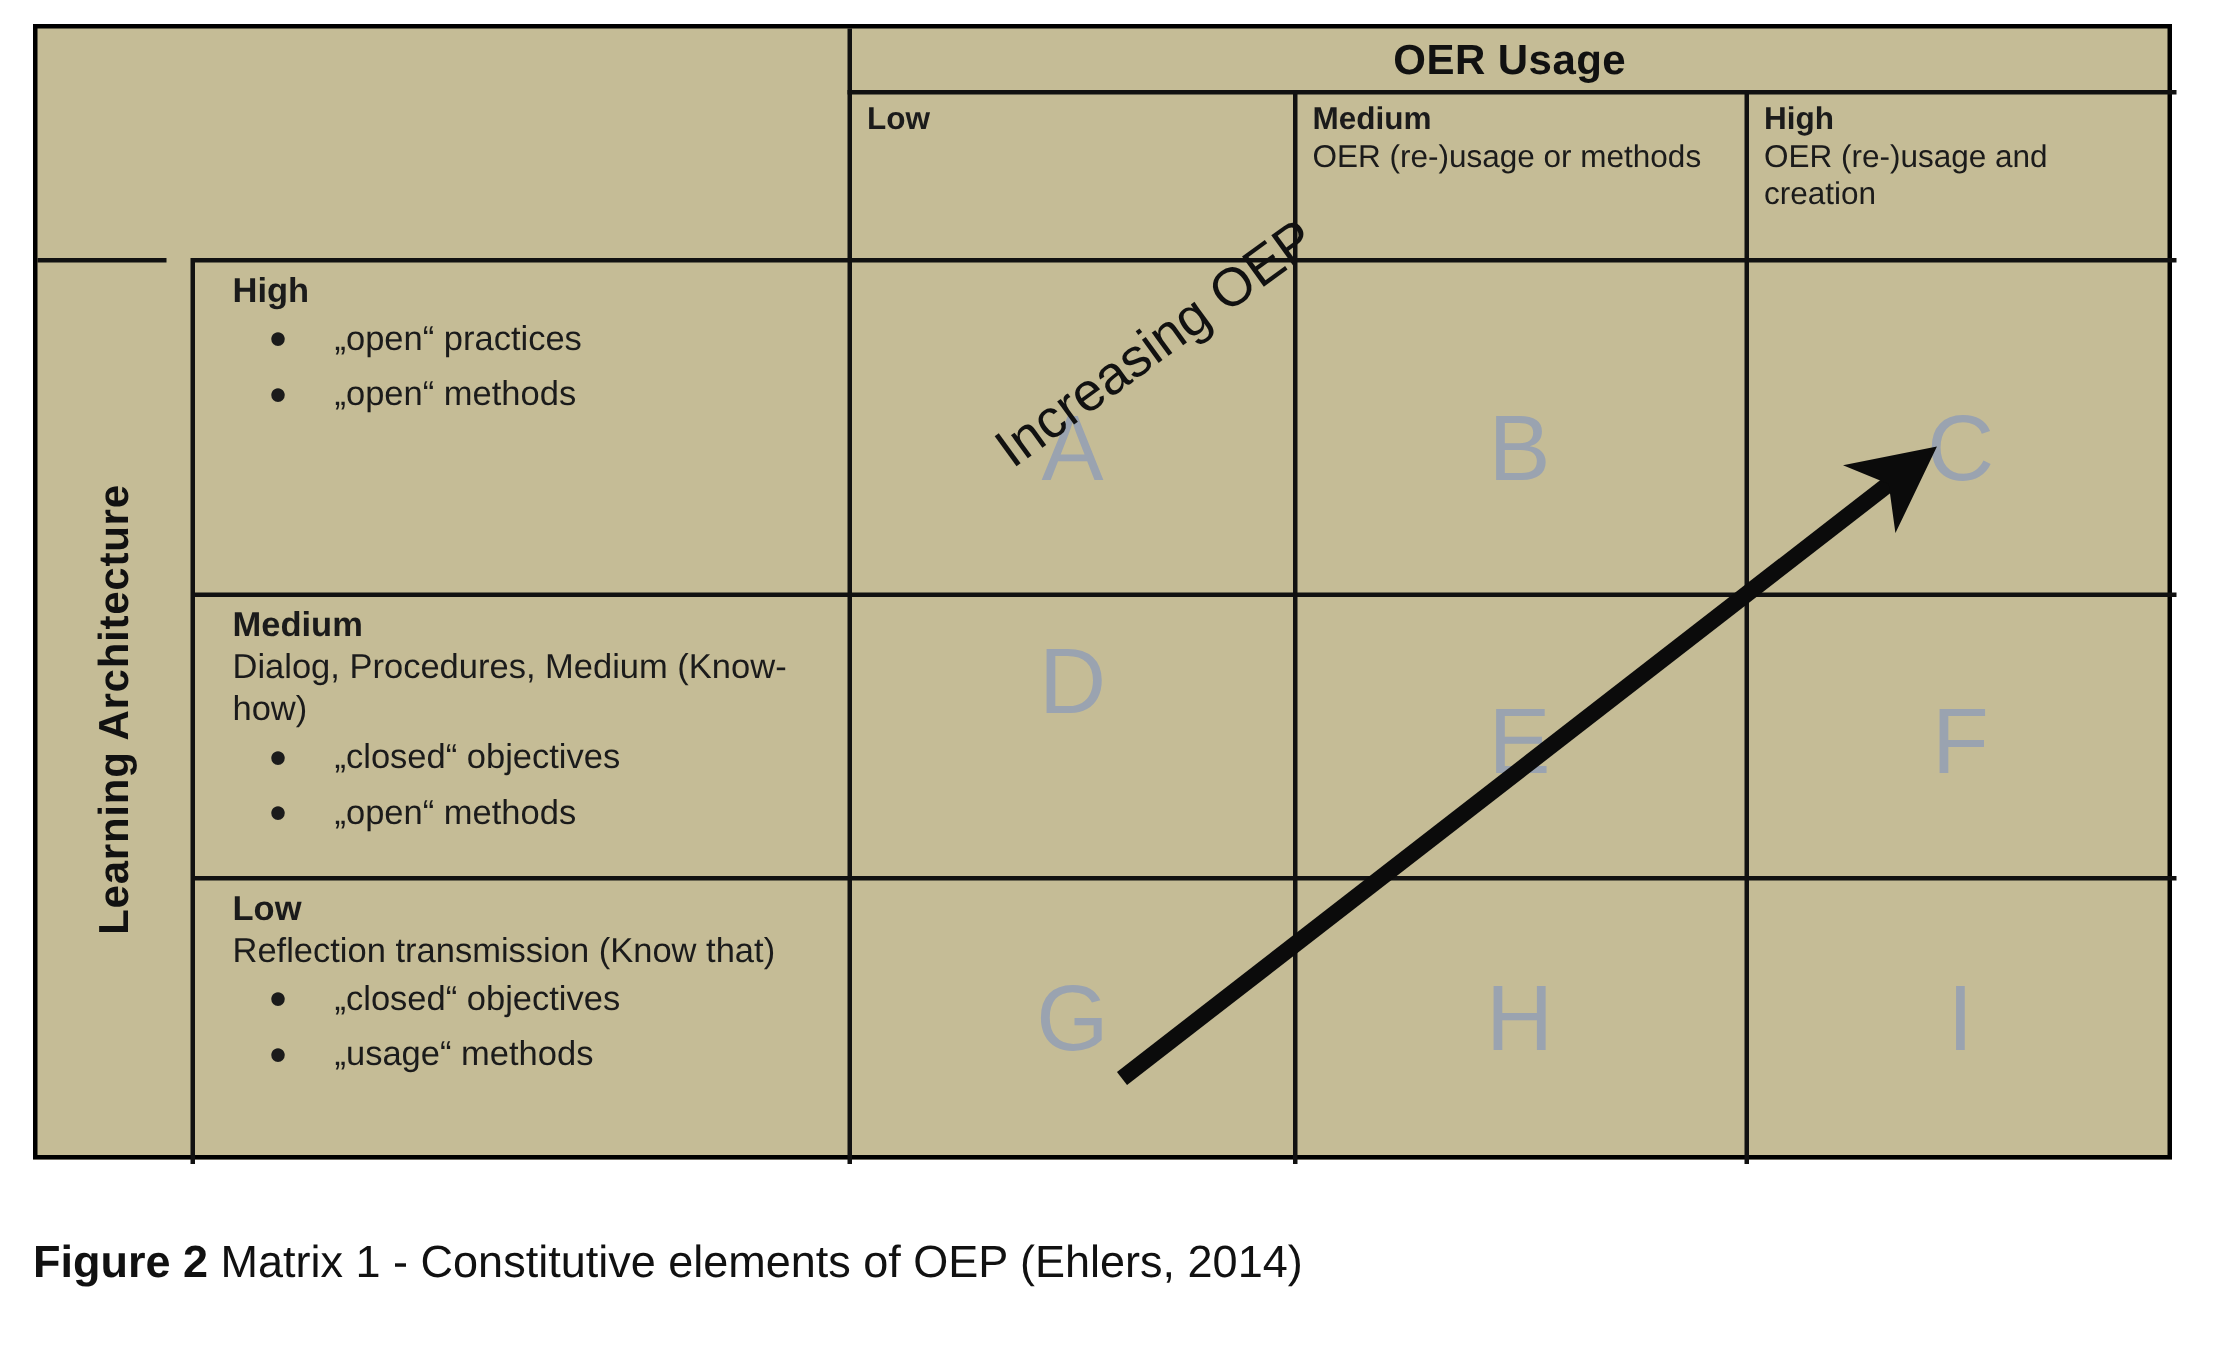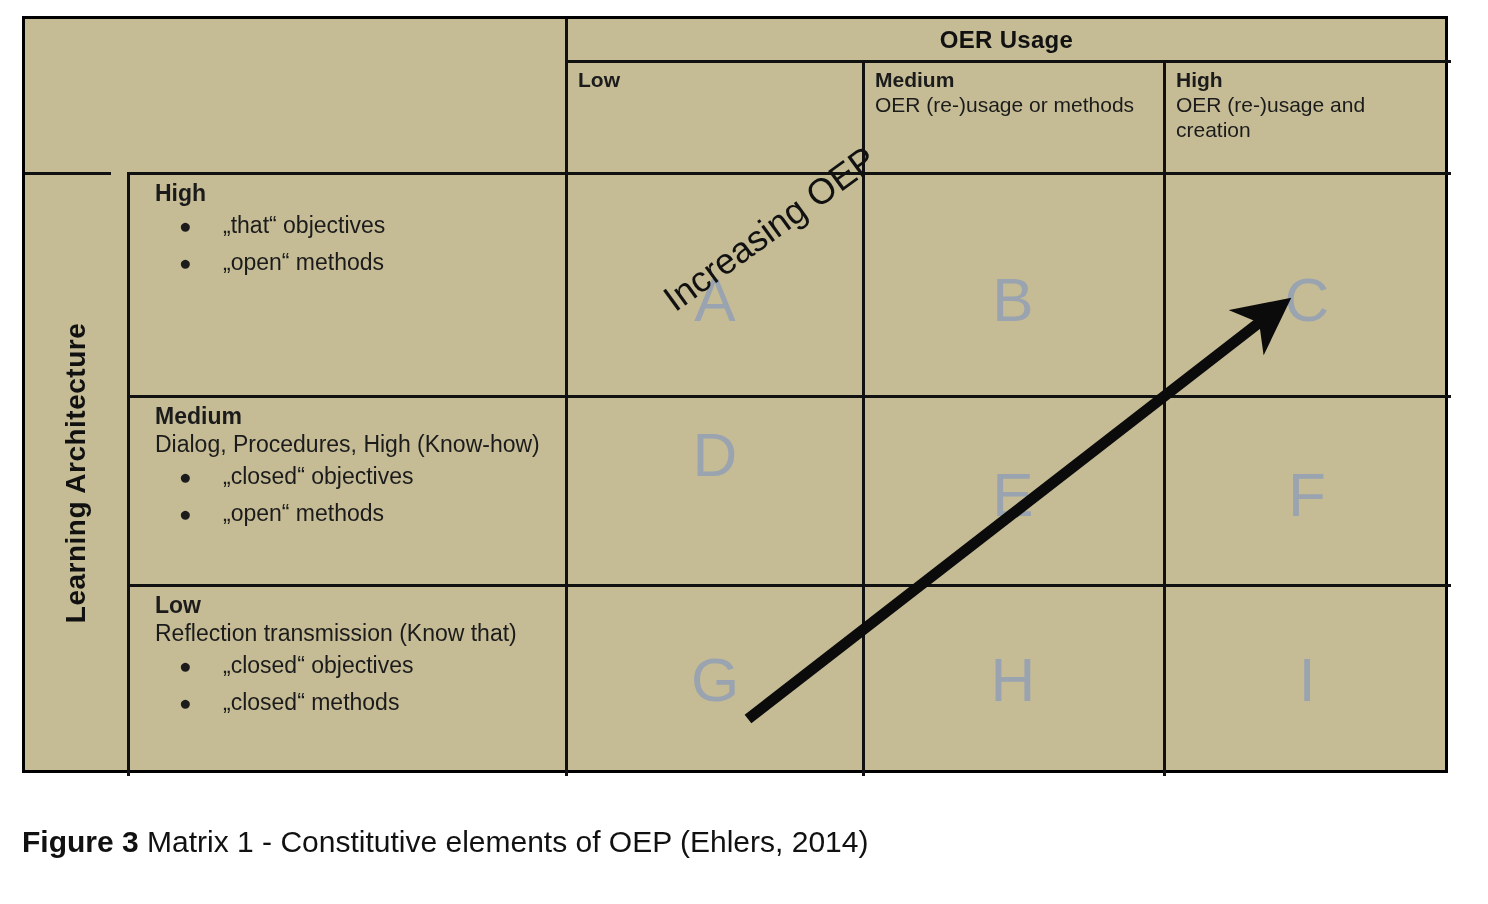--- a/index.html
+++ b/index.html
@@ -45,21 +45,21 @@
   #oer-usage-title {
     position: absolute;
     left: 543px;
     top: 0px;
     width: 877px;
     height: 41px;
     display: flex;
     align-items: center;
     justify-content: center;
     font-weight: bold;
-    font-size: 24px;
+    font-size: 28px;
     color: #111;
     letter-spacing: 0.3px;
   }
 
   .col-head {
     position: absolute;
     top: 46px;
     height: 110px;
     padding: 2px 10px 0 10px;
     box-sizing: border-box;
@@ -210,32 +210,32 @@
 
     <div id="learning-architecture">
       <span>Learning Architecture</span>
     </div>
 
     <div class="row-head" style="top:156px; height:220px;">
       <span class="lvl">High</span>
       <ul>
         <li>
           <span class="bullet">●</span>
-          <span>„that“ objectives</span>
+          <span>„open“ practices</span>
         </li>
         <li>
           <span class="bullet">●</span>
           <span>„open“ methods</span>
         </li>
       </ul>
     </div>
 
     <div class="row-head" style="top:379px; height:186px;">
       <span class="lvl">Medium</span>
-      <span class="desc">Dialog, Procedures, High (Know-how)</span>
+      <span class="desc">Dialog, Procedures, Medium (Know-how)</span>
       <ul>
         <li>
           <span class="bullet">●</span>
           <span>„closed“ objectives</span>
         </li>
         <li>
           <span class="bullet">●</span>
           <span>„open“ methods</span>
         </li>
       </ul>
@@ -244,21 +244,21 @@
     <div class="row-head" style="top:568px; height:189px;">
       <span class="lvl">Low</span>
       <span class="desc">Reflection transmission (Know that)</span>
       <ul>
         <li>
           <span class="bullet">●</span>
           <span>„closed“ objectives</span>
         </li>
         <li>
           <span class="bullet">●</span>
-          <span>„closed“ methods</span>
+          <span>„usage“ methods</span>
         </li>
       </ul>
     </div>
 
     <div class="cell-letter" style="left:640px; top:245px;"><span>A</span></div>
     <div class="cell-letter" style="left:938px; top:245px;"><span>B</span></div>
     <div class="cell-letter" style="left:1232px; top:245px;"><span>C</span></div>
 
     <div class="cell-letter" style="left:640px; top:400px;"><span>D</span></div>
     <div class="cell-letter" style="left:938px; top:440px;"><span>E</span></div>
@@ -275,16 +275,16 @@
         </marker>
       </defs>
       <line x1="723" y1="700" x2="1235" y2="303" stroke="#0b0b0b" stroke-width="11" marker-end="url(#arrowhead)"></line>
     </svg>
 
     <div id="increasing-oep">Increasing OEP</div>
 
   </div>
 
   <div id="caption">
-    <span class="fignum">Figure 3</span><span> Matrix 1 - Constitutive elements of OEP (Ehlers, 2014)</span>
+    <span class="fignum">Figure 2</span><span> Matrix 1 - Constitutive elements of OEP (Ehlers, 2014)</span>
   </div>
 
 </div>
 
 </body></html>

